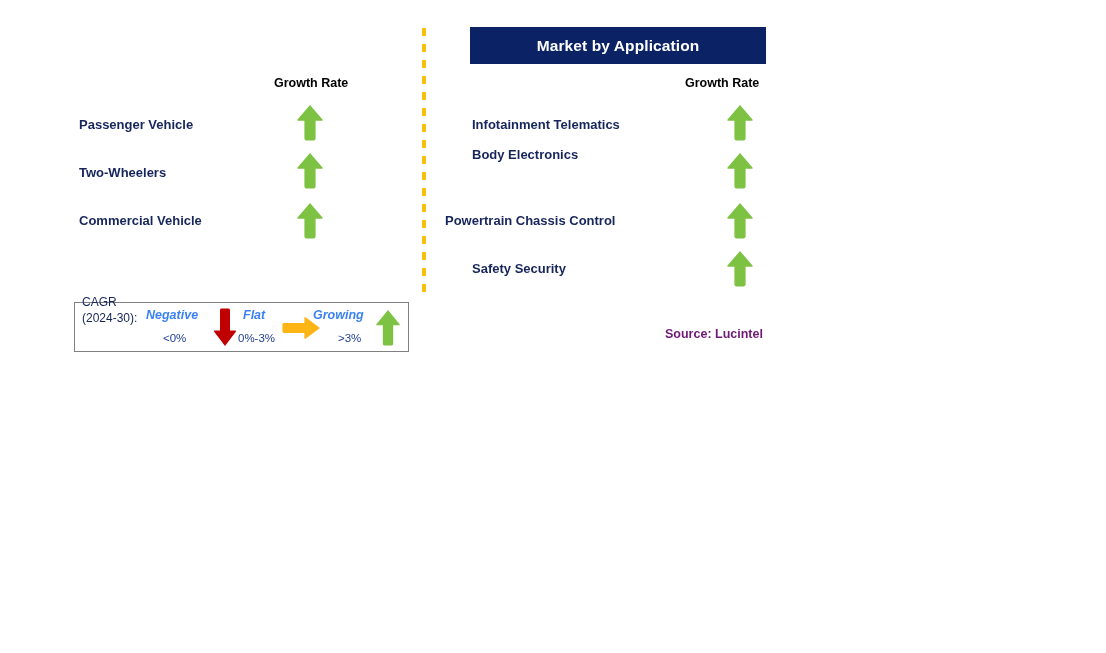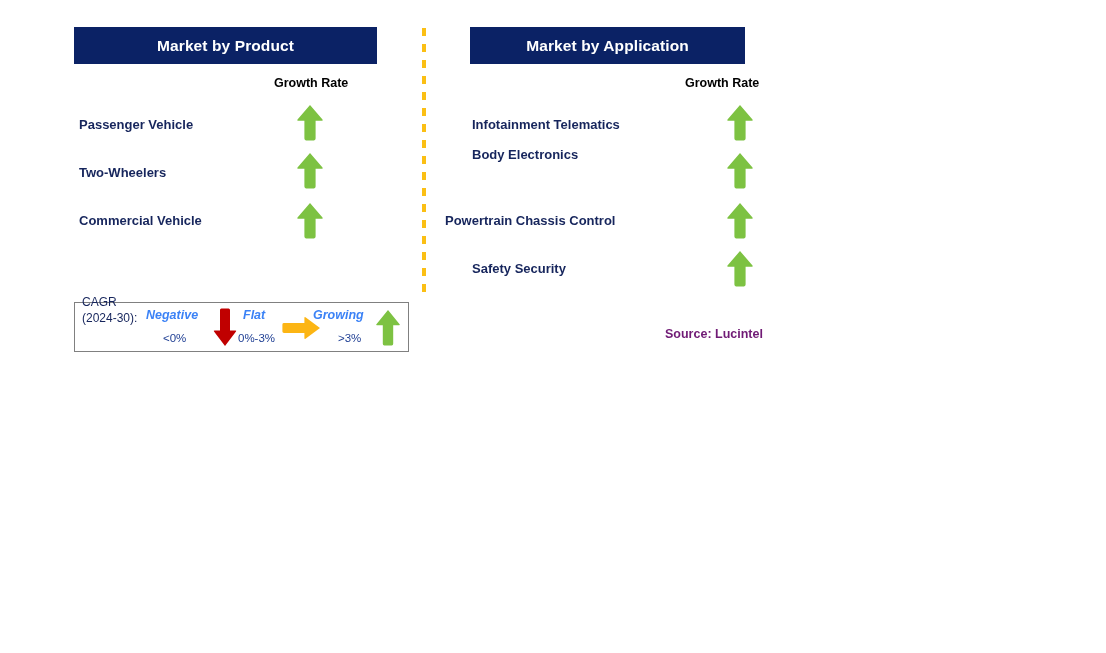--- a/index.html
+++ b/index.html
@@ -17,21 +17,21 @@
   .panel-header{
     position:absolute;
     height:37px;
     display:flex;align-items:center;justify-content:center;
     color:#ffffff;
     font-weight:bold;
     font-size:15.5px;
     letter-spacing:.1px;
   }
   #header-product{left:74px;top:27px;width:303px;}
-  #header-application{left:470px;top:27px;width:275px;}
+  #header-application{left:470px;top:27px;width:296px;}
 
   
   .growth-caption{
     position:absolute;
     font-size:12.5px;
     font-weight:bold;
     color:#000000;
     white-space:nowrap;
   }
   #growth-caption-product{left:274px;top:76px;}
@@ -101,23 +101,20 @@
     font-weight:bold;
     color:#701a75;
     white-space:nowrap;
   }
 </style>
 </head>
 <body>
 
 <div class="canvas">
 
-  <div class="panel-header" id="header-product" style="background:#0b2265;">
-    <span>Market by Product</span>
-  </div>
 
   <div class="growth-caption" id="growth-caption-product">Growth Rate</div>
 
   <div class="item-label" style="left:79px;top:117px;">Passenger Vehicle</div>
   <div class="arrow-cell" style="left:296px;top:104px;width:28px;height:38px;">
     <svg class="arrow-up" width="28" height="38" viewBox="0 0 28 38" aria-hidden="true">
       <path d="M14 1 L26.5 15.5 Q27.4 16.7 25.8 16.7 L19.6 16.7 L19.6 34.6 Q19.6 36.4 18 36.4 L10 36.4 Q8.4 36.4 8.4 34.6 L8.4 16.7 L2.2 16.7 Q0.6 16.7 1.5 15.5 Z" fill="#7dc242"></path>
     </svg>
   </div>
 

